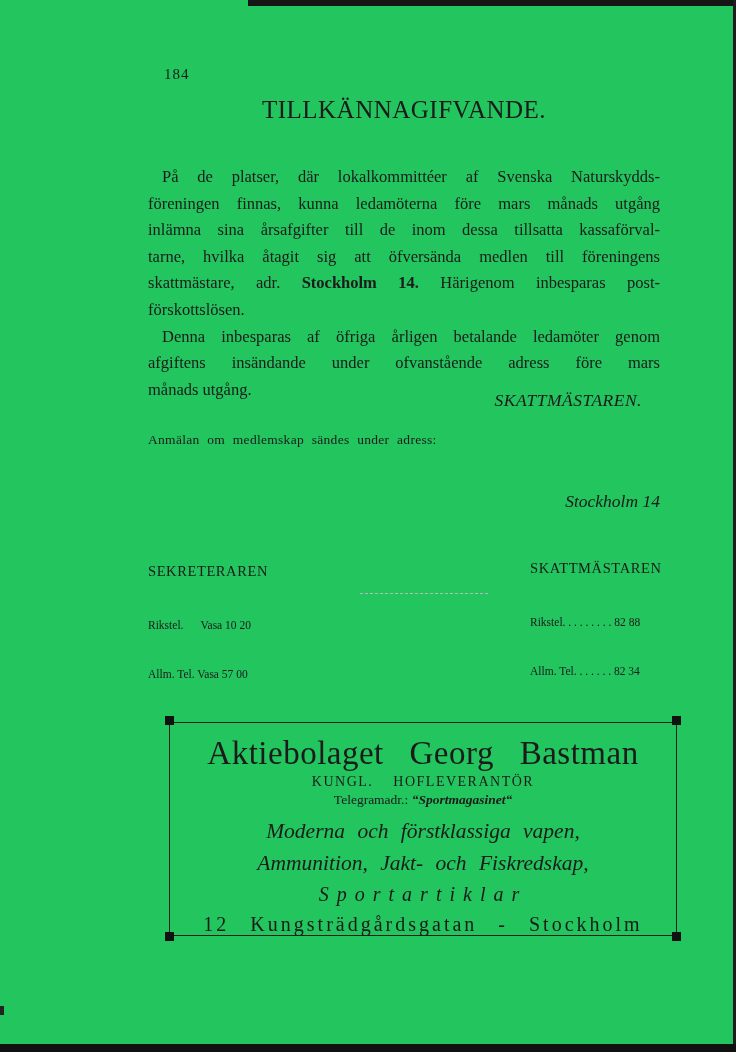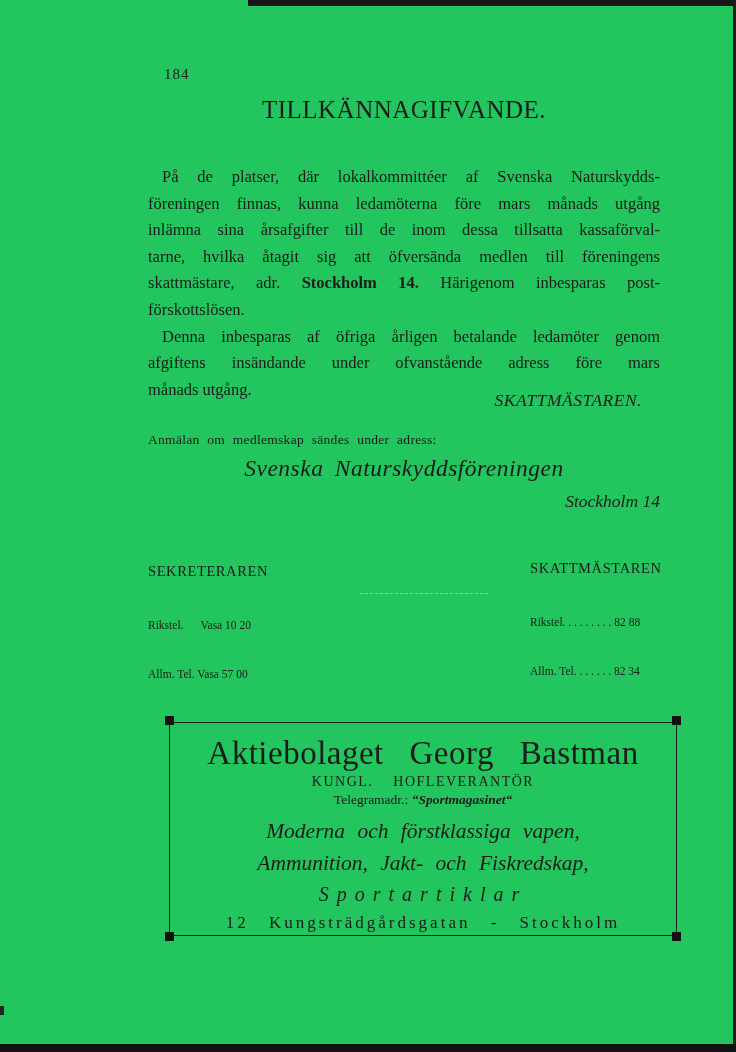--- a/index.html
+++ b/index.html
@@ -70,21 +70,21 @@
   .sq-bl{left:-5px;bottom:-6px;}
   .sq-br{right:-5px;bottom:-6px;}
 
   .ad-company{margin-top:12px;font-size:33px;word-spacing:17px;letter-spacing:0.5px;}
   .ad-subtitle{margin-top:2px;font-size:14px;letter-spacing:1.5px;white-space:pre;}
   .ad-telegram{margin-top:2px;font-size:13.5px;}
   .ad-telegram i{font-weight:bold;font-style:italic;}
   .ad-line1,.ad-line2{font-style:italic;font-size:21.5px;word-spacing:7px;line-height:32px;}
   .ad-line1{margin-top:7px;}
   .ad-line3{font-style:italic;font-size:20px;letter-spacing:8px;line-height:30px;}
-  .ad-address{margin-top:4px;font-size:17px;letter-spacing:3px;word-spacing:13px;}
+  .ad-address{margin-top:4px;font-size:20px;letter-spacing:3px;word-spacing:13px;}
 </style>
 </head>
 <body>
 
 <div class="page">
 
   <div class="scan-top-bar"></div>
   <div class="scan-right-line"></div>
   <div class="scan-bottom-bar"></div>
   <div class="scan-left-mark"></div>
@@ -100,21 +100,20 @@
     <div class="tline"><span>skattmästare, adr. </span><b>Stockholm 14.</b><span> Härigenom inbesparas post-</span></div>
     <div class="tline no-just">förskottslösen.</div>
     <div class="tline indent">Denna inbesparas af öfriga årligen betalande ledamöter genom</div>
     <div class="tline">afgiftens insändande under ofvanstående adress före mars</div>
     <div class="tline no-just">månads utgång.</div>
   </div>
 
   <div class="signature">SKATTMÄSTAREN.</div>
 
   <div class="membership-intro">Anmälan om medlemskap sändes under adress:</div>
-  <div class="org-name">Svenska Naturskyddsföreningen</div>
   <div class="org-address">Stockholm 14</div>
 
   <div class="contact-col contact-left">
     <div class="c-title">SEKRETERAREN</div>
     <div class="c-line">Rikstel.      Vasa 10 20</div>
     <div class="c-line">Allm. Tel. Vasa 57 00</div>
   </div>
   <div class="contact-col contact-right">
     <div class="c-title">SKATTMÄSTAREN</div>
     <div class="c-line">Rikstel. . . . . . . . . 82 88</div>

